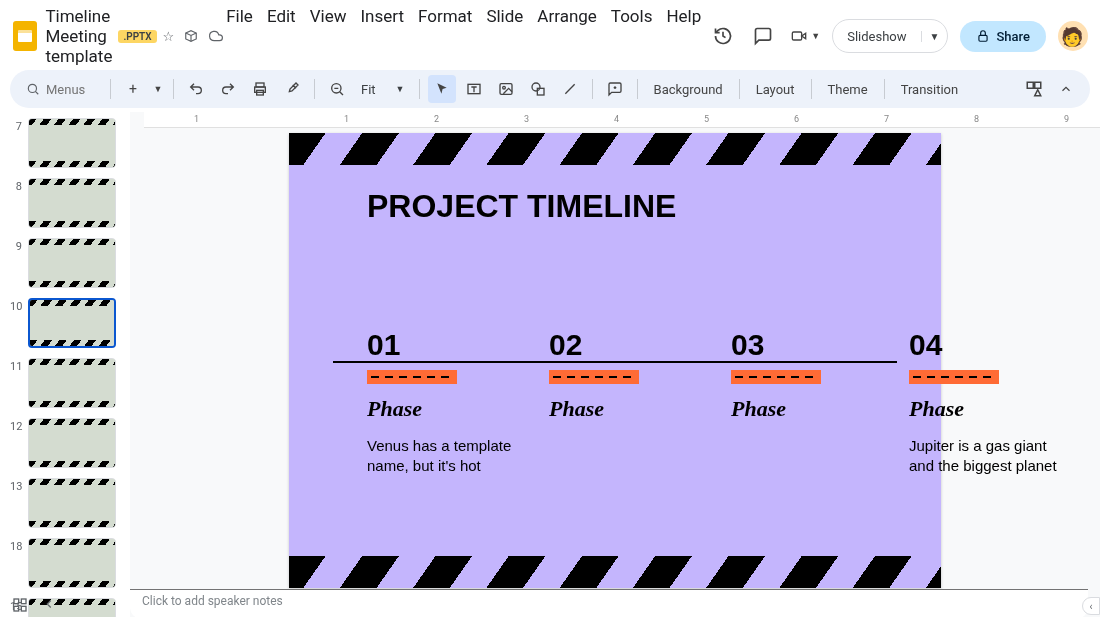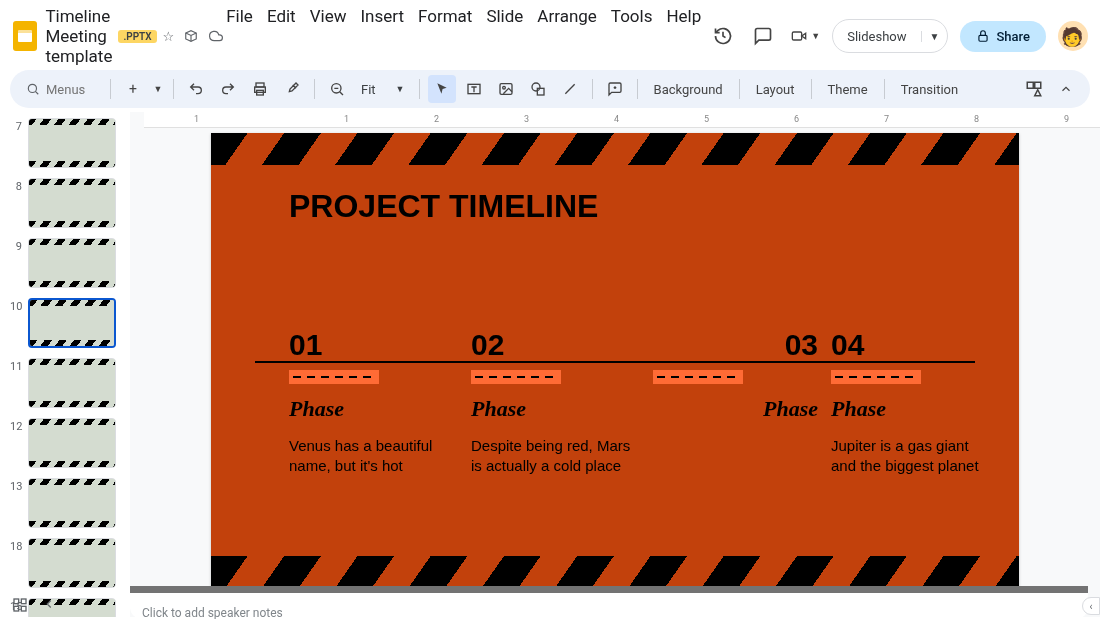--- a/index.html
+++ b/index.html
@@ -37,33 +37,33 @@
 .thumb{width:88px;height:50px;background:#d4dcd0;border-radius:4px;border:1px solid #dadce0;position:relative;overflow:hidden;cursor:pointer}
 .thumb.selected{border:2px solid #0b57d0}
 .thumb .stripe{position:absolute;left:0;right:0;height:6px;background:repeating-linear-gradient(125deg,#000 0 6px,#d4dcd0 6px 12px)}
 .thumb .stripe.top{top:0}
 .thumb .stripe.bottom{bottom:0}
 .thumb .inner{position:absolute;inset:6px 4px;font-size:5px;color:#000}
 .canvas-area{flex:1;background:#f8f9fa;position:relative;display:flex;flex-direction:column}
 .ruler-h{height:16px;background:#fff;border-bottom:1px solid #e0e0e0;position:relative;font-size:9px;color:#888;margin-left:14px}
 .ruler-h .tick{position:absolute;top:2px}
 .slide-canvas{flex:1;display:flex;justify-content:center;padding-top:5px}
-.slide{width:808px;height:455px;background:#c2410c;position:relative;box-shadow:0 1px 3px rgba(0,0,0,0.2)}
+.slide{width:652px;height:455px;background:#c4b5fd;position:relative;box-shadow:0 1px 3px rgba(0,0,0,0.2)}
 .hazard{position:absolute;left:0;right:0;height:32px;background:repeating-linear-gradient(125deg,#000 0 30px,transparent 30px 60px)}
 .hazard.top{top:0}
 .hazard.bottom{bottom:0}
 .slide-title{position:absolute;top:55px;left:78px;font-size:32px;font-weight:900;font-family:Arial,sans-serif;color:#000;letter-spacing:0px}
 .timeline-line{position:absolute;top:228px;left:44px;right:44px;height:1.5px;background:#000}
 .phase{position:absolute;top:195px;width:165px}
 .phase .num{font-size:30px;font-weight:700;color:#000;font-family:Arial}
 .phase .marker{margin-top:8px;width:90px;height:14px;background:#ff6b35;position:relative}
 .phase .marker::after{content:"";position:absolute;top:6px;left:4px;right:4px;height:2px;background:repeating-linear-gradient(90deg,#000 0 8px,transparent 8px 14px)}
 .phase .label{margin-top:12px;font-size:22px;font-style:italic;font-weight:700;color:#000;font-family:Georgia,serif}
 .phase .desc{margin-top:14px;font-size:15px;line-height:1.35;color:#000;font-family:Arial}
-.notes-bar{position:absolute;bottom:0;left:130px;right:12px;height:30px;background:#fff;border-top:7px solid #737373;padding:13px 12px;font-size:12px;color:#80868b;border-radius:0 0 12px 12px}
+.notes-bar{position:absolute;bottom:0;left:130px;right:12px;height:30px;background:#fff;border-top:1px solid #737373;padding:4px 12px;font-size:12px;color:#80868b;border-radius:0 0 12px 12px}
 .bottom-left{position:absolute;bottom:6px;left:12px;display:flex;gap:14px;color:#5f6368}
 .bottom-left span{cursor:pointer}
 .side-collapse{position:absolute;right:0;bottom:4px;width:18px;height:18px;border:1px solid #dadce0;border-radius:50% 0 0 50%;background:#fff;display:flex;align-items:center;justify-content:center;font-size:10px;cursor:pointer;color:#5f6368}
 svg{display:block}
 </style>
 </head>
 <body>
 
 <div class="titlebar">
   <div class="logo">
@@ -336,29 +336,28 @@
       <div class="slide">
         <div class="hazard top"></div>
         <div class="hazard bottom"></div>
         <div class="slide-title">PROJECT TIMELINE</div>
         <div class="timeline-line"></div>
         <div id="phases">
             <div class="phase" style="left: 78px;">
               <div class="num">01</div>
   <div class="marker"></div>
   <div class="label">Phase</div>
-  <div class="desc">Venus has a beautiful name, but it's hot</div>
+  <div class="desc">Venus has a template name, but it's hot</div>
             </div>
             <div class="phase" style="left: 260px;">
               <div class="num">02</div>
   <div class="marker"></div>
   <div class="label">Phase</div>
-  <div class="desc">Despite being red, Mars is actually a cold place</div>
             </div>
-            <div class="phase" style="left: 442px; text-align: right;">
+            <div class="phase" style="left: 442px;">
               <div class="num">03</div>
   <div class="marker"></div>
   <div class="label">Phase</div>
             </div>
             <div class="phase" style="left: 620px;">
               <div class="num">04</div>
   <div class="marker"></div>
   <div class="label">Phase</div>
   <div class="desc">Jupiter is a gas giant and the biggest planet</div>
             </div>

